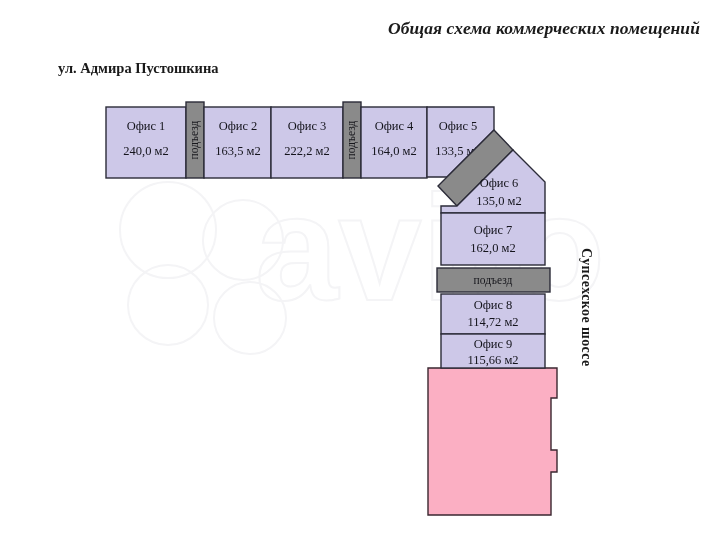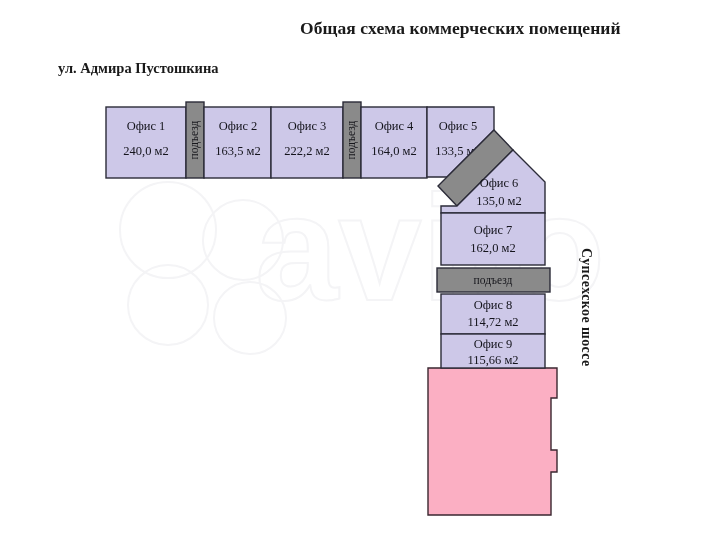--- a/index.html
+++ b/index.html
@@ -24,22 +24,23 @@
     pointer-events: none;
     z-index: 0;
   }
 
   
   #header {
     position: absolute;
     left: 300px;
     top: 18px;
     width: 400px;
-    text-align: left;
+    text-align: right;
     z-index: 3;
+    font-style: italic;
   }
   #title {
     font-size: 17.5px;
     font-weight: bold;
     letter-spacing: .1px;
     line-height: 1.15;
     white-space: nowrap;
   }
   #subtitle {
     font-size: 12.5px;

